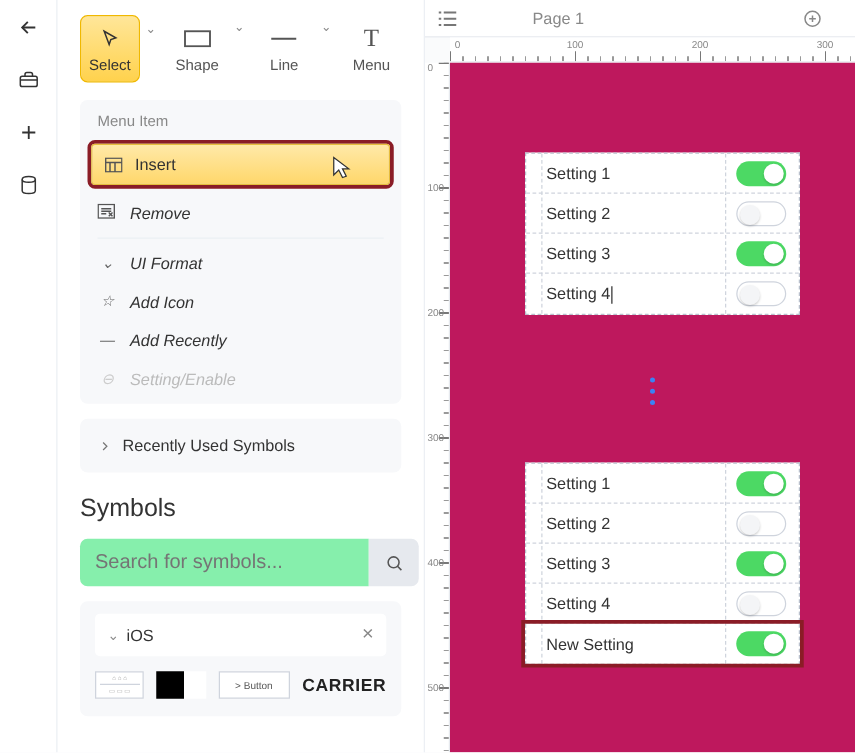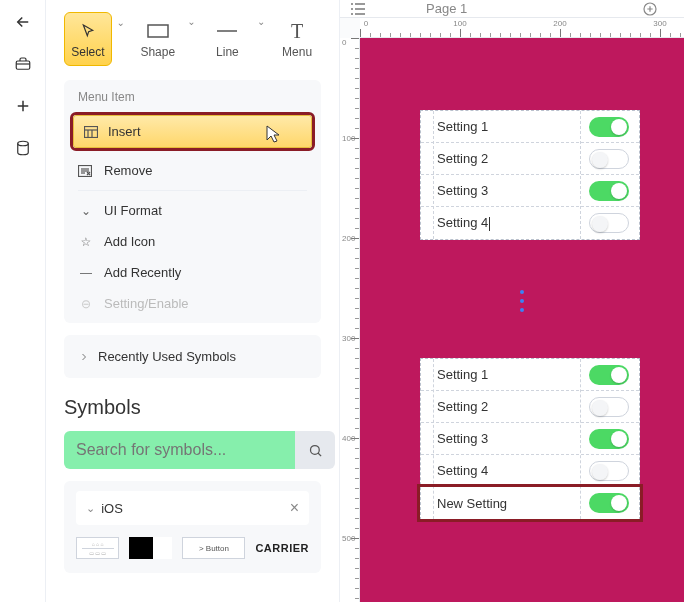--- a/index.html
+++ b/index.html
@@ -14,21 +14,21 @@
 .panel-title { display: flex; align-items: center; gap: 6px; font-size: 20px; color: #333; margin-bottom: 12px; }
 
 .toolrow { display: flex; gap: 8px; margin-bottom: 14px; }
 .toolbtn { display: flex; flex-direction: column; align-items: center; justify-content: center; width: 52px; height: 54px; border-radius: 6px; font-size: 12px; color: #555; position: relative; cursor: pointer; }
 .toolbtn.sel { background: linear-gradient(#ffe699, #ffd24d); border: 1px solid #f0b800; color: #333; }
 .toolbtn .gl { height: 24px; display: flex; align-items: center; justify-content: center; font-size: 18px; margin-bottom: 2px; }
 .dd { position: absolute; top: 4px; right: -14px; font-size: 10px; color: #888; }
 
 .menucard { background: #f7f8fa; border-radius: 6px; padding: 10px 0 4px 0; margin-bottom: 12px; }
 .menucard .hdr { font-size: 12px; color: #888; padding: 0 14px 8px 14px; }
-.mi { display: flex; align-items: center; gap: 10px; padding: 8px 14px; font-size: 13px; color: #333; cursor: pointer; position: relative; }
+.mi { display: flex; gap: 10px; padding: 8px 14px; font-size: 13px; color: #333; cursor: pointer; position: relative; font-style: italic; }
 .mi .mic { width: 16px; text-align: center; color: #666; font-size: 12px; }
 .mi.disabled { color: #bbb; }
 .mi.disabled .mic { color: #ccc; }
 
 .insert-hl { border: 3px solid #8a1c26; border-radius: 6px; margin: 0 6px 4px 6px; }
 .insert-inner { background: linear-gradient(#ffe9a8, #ffd76b); border: 1px solid #e6bc3b; border-radius: 3px; display: flex; align-items: center; gap: 10px; padding: 8px 10px; font-size: 13px; color: #333; position: relative; }
 .cursor-arrow { position: absolute; right: 28px; top: 8px; }
 
 .divider { height: 1px; background: #eceff4; margin: 4px 14px; }
 
@@ -43,25 +43,25 @@
 .more { color: #3b82f6; font-size: 13px; cursor: pointer; display: flex; align-items: center; gap: 4px; }
 
 .symcard { background: #f7f8fa; border-radius: 6px; padding: 10px 12px 14px 12px; }
 .symhdr { display: flex; align-items: center; justify-content: space-between; background: #fff; border-radius: 4px; padding: 8px 10px; margin-bottom: 12px; cursor: pointer; }
 .symhdr .lft { display: flex; align-items: center; gap: 6px; font-size: 13px; color: #333; }
 .symrow { display: flex; gap: 10px; align-items: center; }
 .sym { height: 22px; display: flex; align-items: center; justify-content: center; font-size: 8px; color: #555; background: #fff; border: 1px solid #cfd4dd; }
 .sym1 { width: 44px; flex-direction: column; gap: 1px; }
 .sym2 { width: 44px; background: linear-gradient(90deg,#000 55%,#fff 55%); color:#fff; border: none; }
 .sym3 { width: 64px; }
-.carrier { font-size: 11px; font-weight: 700; color: #222; letter-spacing: 0.5px; }
+.carrier { font-size: 14px; font-weight: 700; color: #222; letter-spacing: 0.5px; }
 
 
 .canvas-wrap { flex: 1; display: flex; flex-direction: column; background: #fafbfc; position: relative; }
-.tabbar { height: 18px; display: flex; align-items: center; border-bottom: 1px solid #e6e9ee; background: #fff; }
+.tabbar { height: 30px; display: flex; align-items: center; border-bottom: 1px solid #e6e9ee; background: #fff; }
 .tabbtn { width: 36px; display: flex; align-items: center; justify-content: center; color: #777; cursor: pointer; font-size: 16px; }
 .tab { flex: 0 0 auto; padding: 0 50px; color: #888; font-size: 13px; }
 .add { margin-left: auto; margin-right: 16px; }
 
 
 .ruler-h { height: 20px; background: #fff; border-bottom: 1px solid #e6e9ee; position: relative; margin-left: 20px; overflow: hidden; font-size: 8px; color: #888; }
 .ruler-h .ticks { position: absolute; inset: 0; background: repeating-linear-gradient(90deg, #999 0 1px, transparent 1px 10px); bottom: 0; height: 4px; top: auto; }
 .ruler-h .ticks-major { position: absolute; inset: 0; background: repeating-linear-gradient(90deg, #777 0 1px, transparent 1px 100px); bottom: 0; height: 8px; top: auto; }
 .ruler-h .lbl { position: absolute; top: 1px; transform: translateX(-50%); }
 

